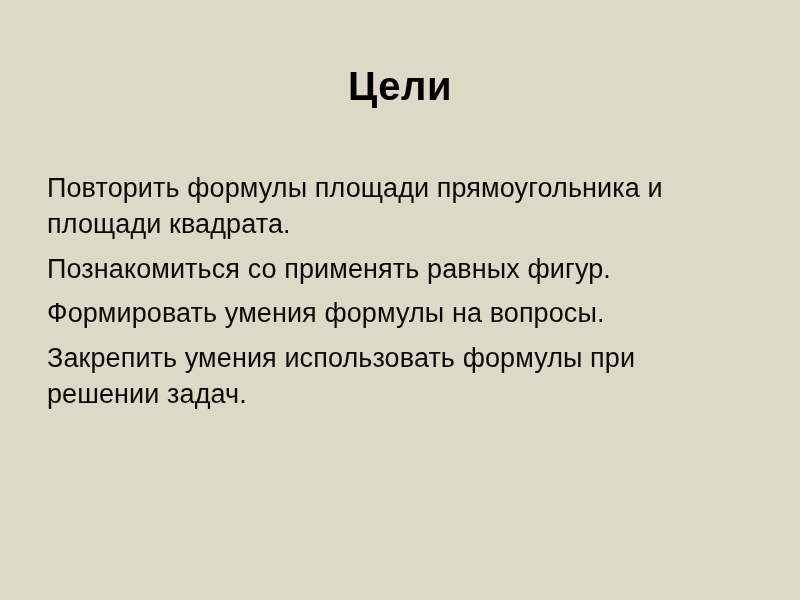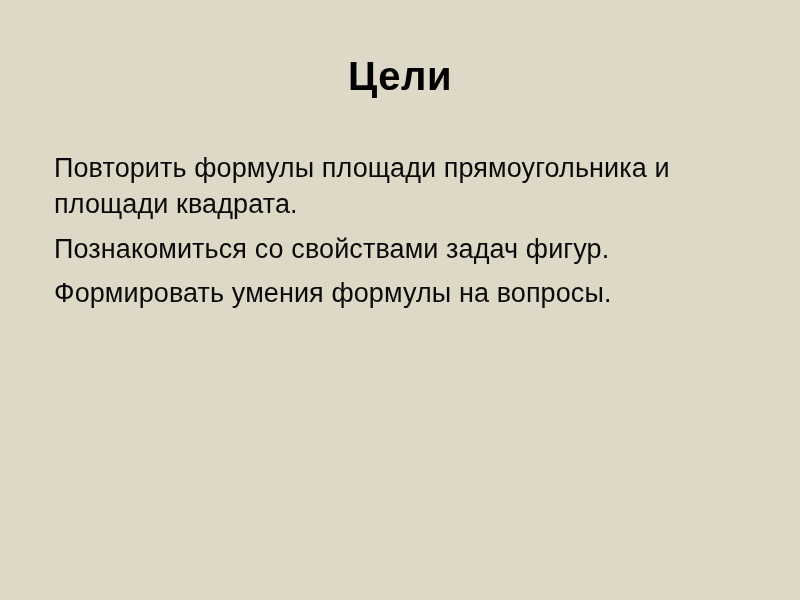--- a/index.html
+++ b/index.html
@@ -18,27 +18,27 @@
     height: 600px;
     box-sizing: border-box;
     background: #ddd9c6;
     position: relative;
   }
   .slide-title {
     text-align: center;
     font-size: 40px;
     font-weight: bold;
     color: #000000;
-    margin: 8px;
+    margin: 18px;
     padding-top: 46px;
     letter-spacing: 0.5px;
     line-height: 1.1;
   }
   .body-block {
-    margin: 8px;
+    margin: 1px;
     padding: 44px 60px 0 46px;
     list-style: none;
   }
   .body-line {
     font-size: 27px;
     color: #0a0a0a;
     line-height: 1.35;
     margin: 0 0 8px 0;
     font-weight: normal;
     letter-spacing: 0.1px;
@@ -46,17 +46,18 @@
 </style>
 </head>
 <body>
 
 <div class="slide">
 
   <h1 class="slide-title">Цели</h1>
 
   <ul class="body-block">
     <li class="body-line">Повторить формулы площади прямоугольника и площади квадрата.</li>
-    <li class="body-line">Познакомиться со свойствами задач фигур.</li>
+    <li class="body-line">Познакомиться со применять равных фигур.</li>
     <li class="body-line">Формировать умения формулы на вопросы.</li>
+    <li class="body-line">Закрепить умения использовать формулы при решении задач.</li>
   </ul>
 
 </div>
 
 </body></html>

